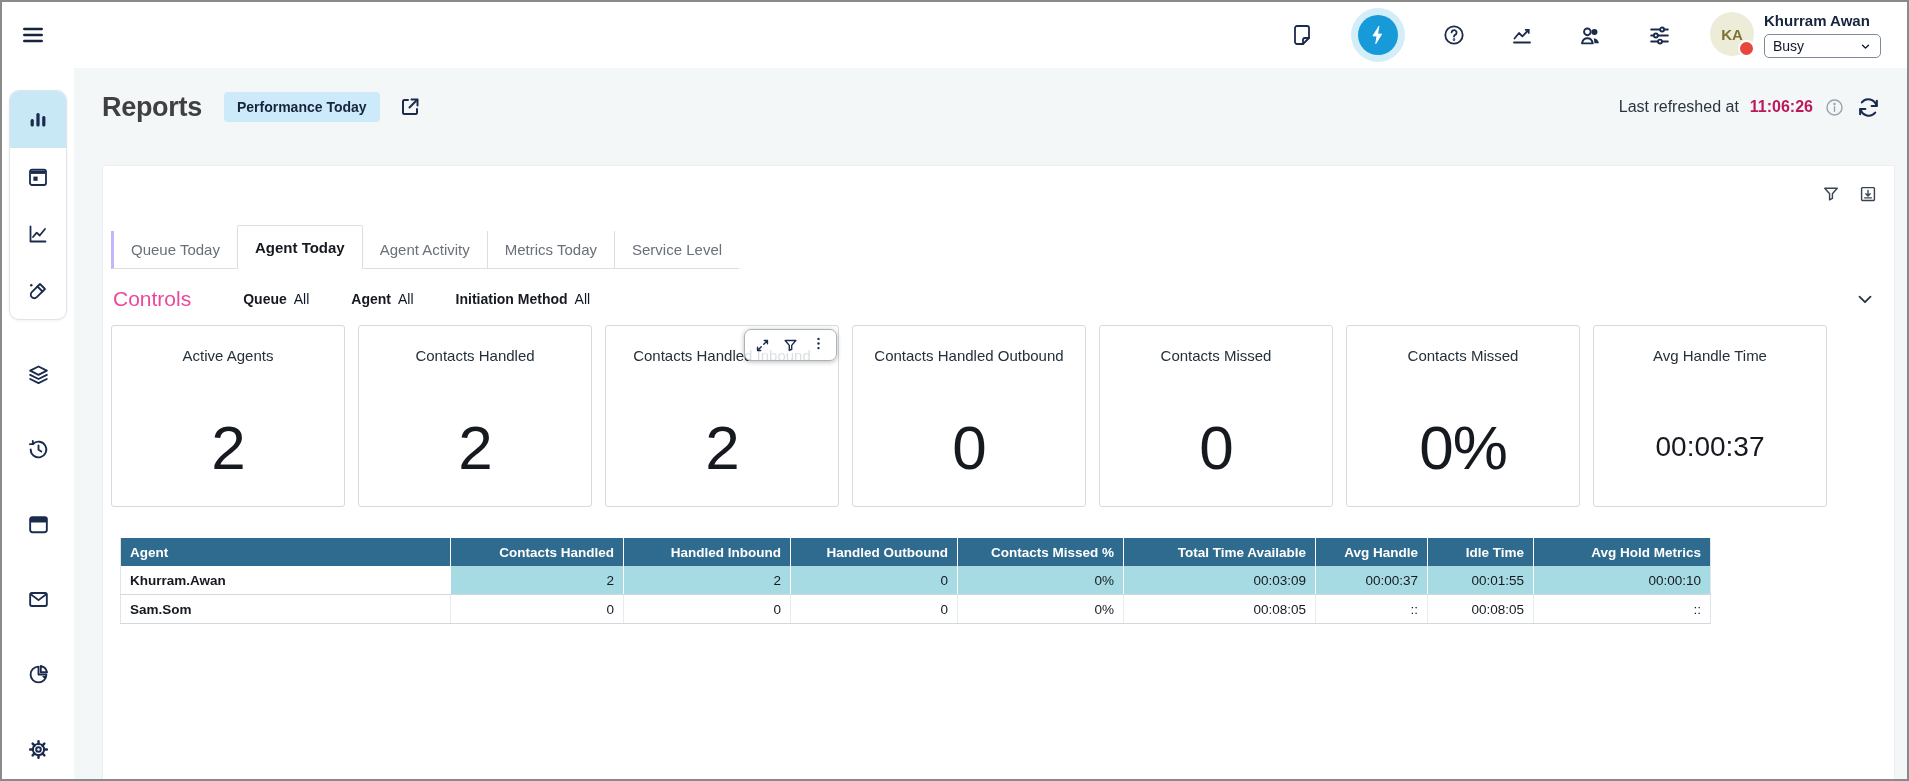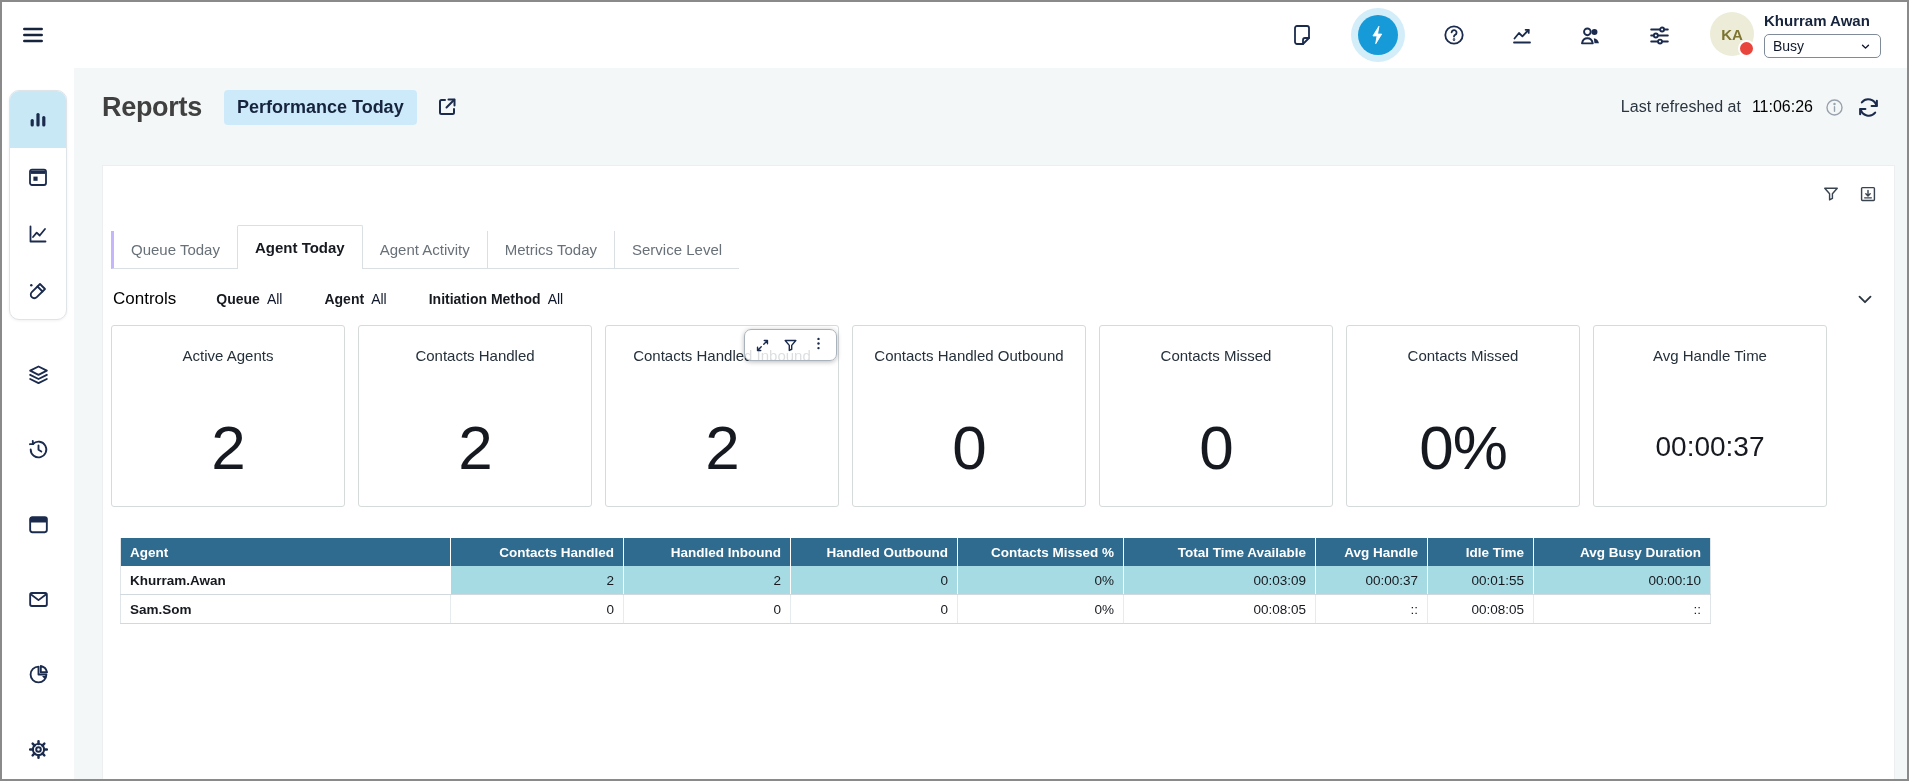--- a/index.html
+++ b/index.html
@@ -29,44 +29,44 @@
     box-shadow:0 1px 3px rgba(0,0,0,.06);display:flex;flex-direction:column;overflow:hidden;}
   .rail-item{width:56px;height:57px;display:flex;align-items:center;justify-content:center;color:#1b2b4d;}
   .rail-item.active{background:#c9e8f5;}
   .rail-lower{display:flex;flex-direction:column;gap:19px;margin-top:26px;}
   .rail-btn{width:56px;height:56px;display:flex;align-items:center;justify-content:center;color:#1b2b4d;}
 
   
   .content{position:absolute;top:66px;left:72px;right:0;bottom:0;background:#f4f7f8;}
   .page-head{display:flex;align-items:center;height:58px;padding:10px 26px 0 28px;}
   .page-title{font-size:27px;font-weight:700;color:#404040;letter-spacing:-.3px;}
-  .badge{margin-left:22px;background:#cdeafa;color:#16243d;font-size:18px;font-weight:700;
+  .badge{margin-left:22px;background:#cdeafa;color:#16243d;font-size:14px;font-weight:700;
     padding:7px 13px;border-radius:4px;}
   .extlink{margin-left:18px;color:#1b2b4d;}
   .refresh-area{margin-left:auto;display:flex;align-items:center;gap:11px;font-size:16px;color:#2a3540;}
-  .refresh-area b{font-weight:400;color:#000000;}
+  .refresh-area b{font-weight:700;color:#be185d;}
   .info{color:#98a2ac;}
   .refresh-btn{color:#1b2b4d;}
 
   .card{position:absolute;left:28px;top:97px;right:12px;bottom:0;background:#fff;border:1px solid #eceef0;border-bottom:none;}
   .card-actions{position:absolute;top:18px;right:16px;display:flex;gap:17px;color:#3a4450;}
 
   
   .tabs{display:flex;margin:65px 0 0 8px;height:38px;align-items:flex-end;}
   .tab{position:relative;height:38px;line-height:38px;padding:0 17px;font-size:15px;color:#687078;
     border-bottom:1px solid #d9dfe3;background:transparent;}
   .tab + .tab{border-left:1px solid #d9dfe3;}
   .tab:first-child{border-left:3px solid #c4b5fd;}
   .tab.active{height:44px;line-height:44px;background:#fff;color:#16191f;font-weight:700;
     border:1px solid #d9dfe3;border-bottom:none;border-radius:2px 2px 0 0;}
   .tab.active + .tab{border-left:none;}
 
   
   .controls{display:flex;align-items:center;margin:8px 18px 0 10px;height:44px;}
-  .controls-title{font-size:17px;color:#000000;margin-right:40px;}
+  .controls-title{font-size:21px;color:#ec4899;margin-right:52px;}
   .cfilter{display:flex;align-items:baseline;gap:7px;margin-right:42px;}
   .cfilter .lbl{font-size:14px;font-weight:700;color:#16191f;}
   .cfilter .val{font-size:14px;color:#0f172a;}
   .controls-chevron{margin-left:auto;color:#2a3540;}
 
   
   .kpis{display:flex;gap:13px;margin:4px 8px 0 8px;}
   .kpi{position:relative;width:234px;height:182px;box-sizing:border-box;border:1px solid #d5dadb;
     border-radius:3px;background:#fff;}
   .kpi-title{margin-top:21px;text-align:center;font-size:15px;color:#25303a;}
@@ -383,21 +383,21 @@
         <thead>
           <tr>
             <th class="agent">Agent</th>
             <th>Contacts Handled</th>
             <th>Handled Inbound</th>
             <th>Handled Outbound</th>
             <th>Contacts Missed %</th>
             <th>Total Time Available</th>
             <th>Avg Handle</th>
             <th>Idle Time</th>
-            <th>Avg Busy Duration</th>
+            <th>Avg Hold Metrics</th>
           </tr>
         </thead>
         <tbody>
           <tr class="hl">
             <td class="agent">Khurram.Awan</td>
             <td class="num">2</td>
             <td class="num">2</td>
             <td class="num">0</td>
             <td class="num">0%</td>
             <td class="num">00:03:09</td>

